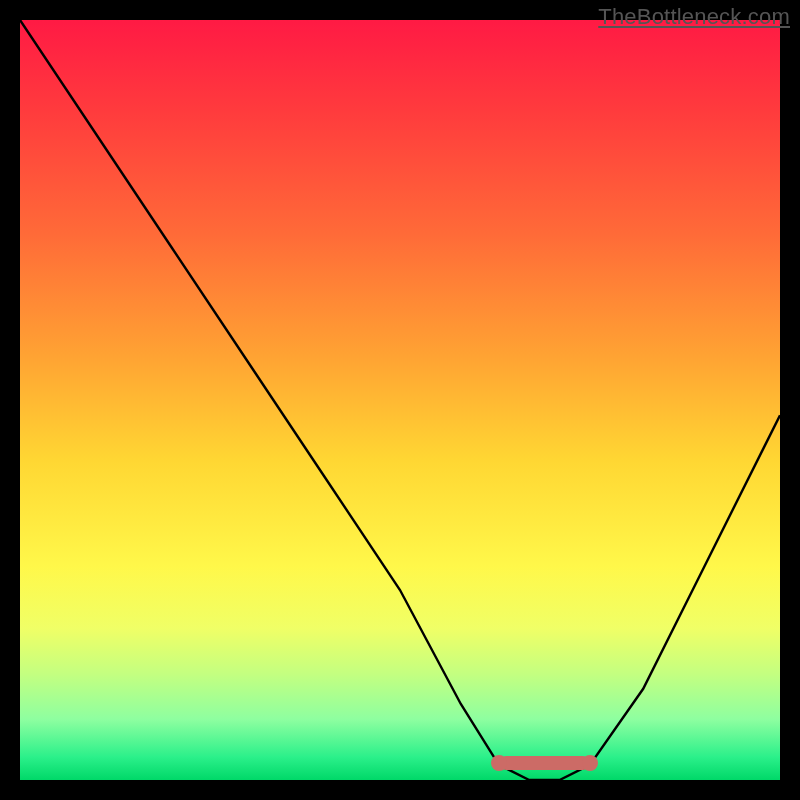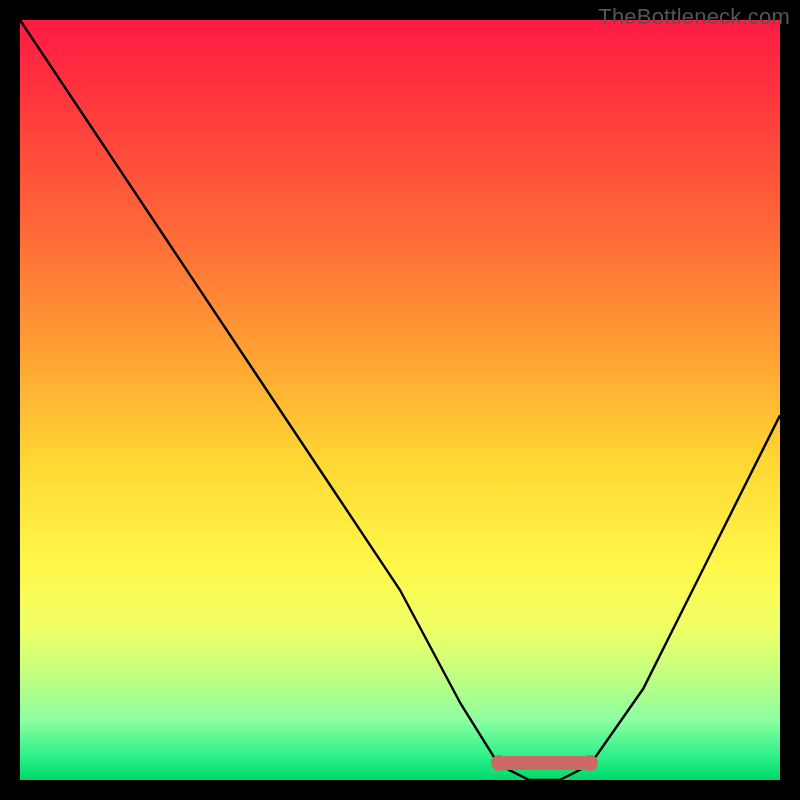--- a/index.html
+++ b/index.html
@@ -34,20 +34,21 @@
   }
   .watermark {
     position: absolute;
     top: 4px;
     right: 10px;
     color: #555;
     font-size: 22px;
     letter-spacing: 0.2px;
     font-weight: 400;
     z-index: 5;
+    text-decoration: underline;
   }
   svg.curve {
     position: absolute;
     left: 0; top: 0;
     width: 100%; height: 100%;
     z-index: 3;
   }
   .marker-bar {
     position: absolute;
     bottom: 10px;

